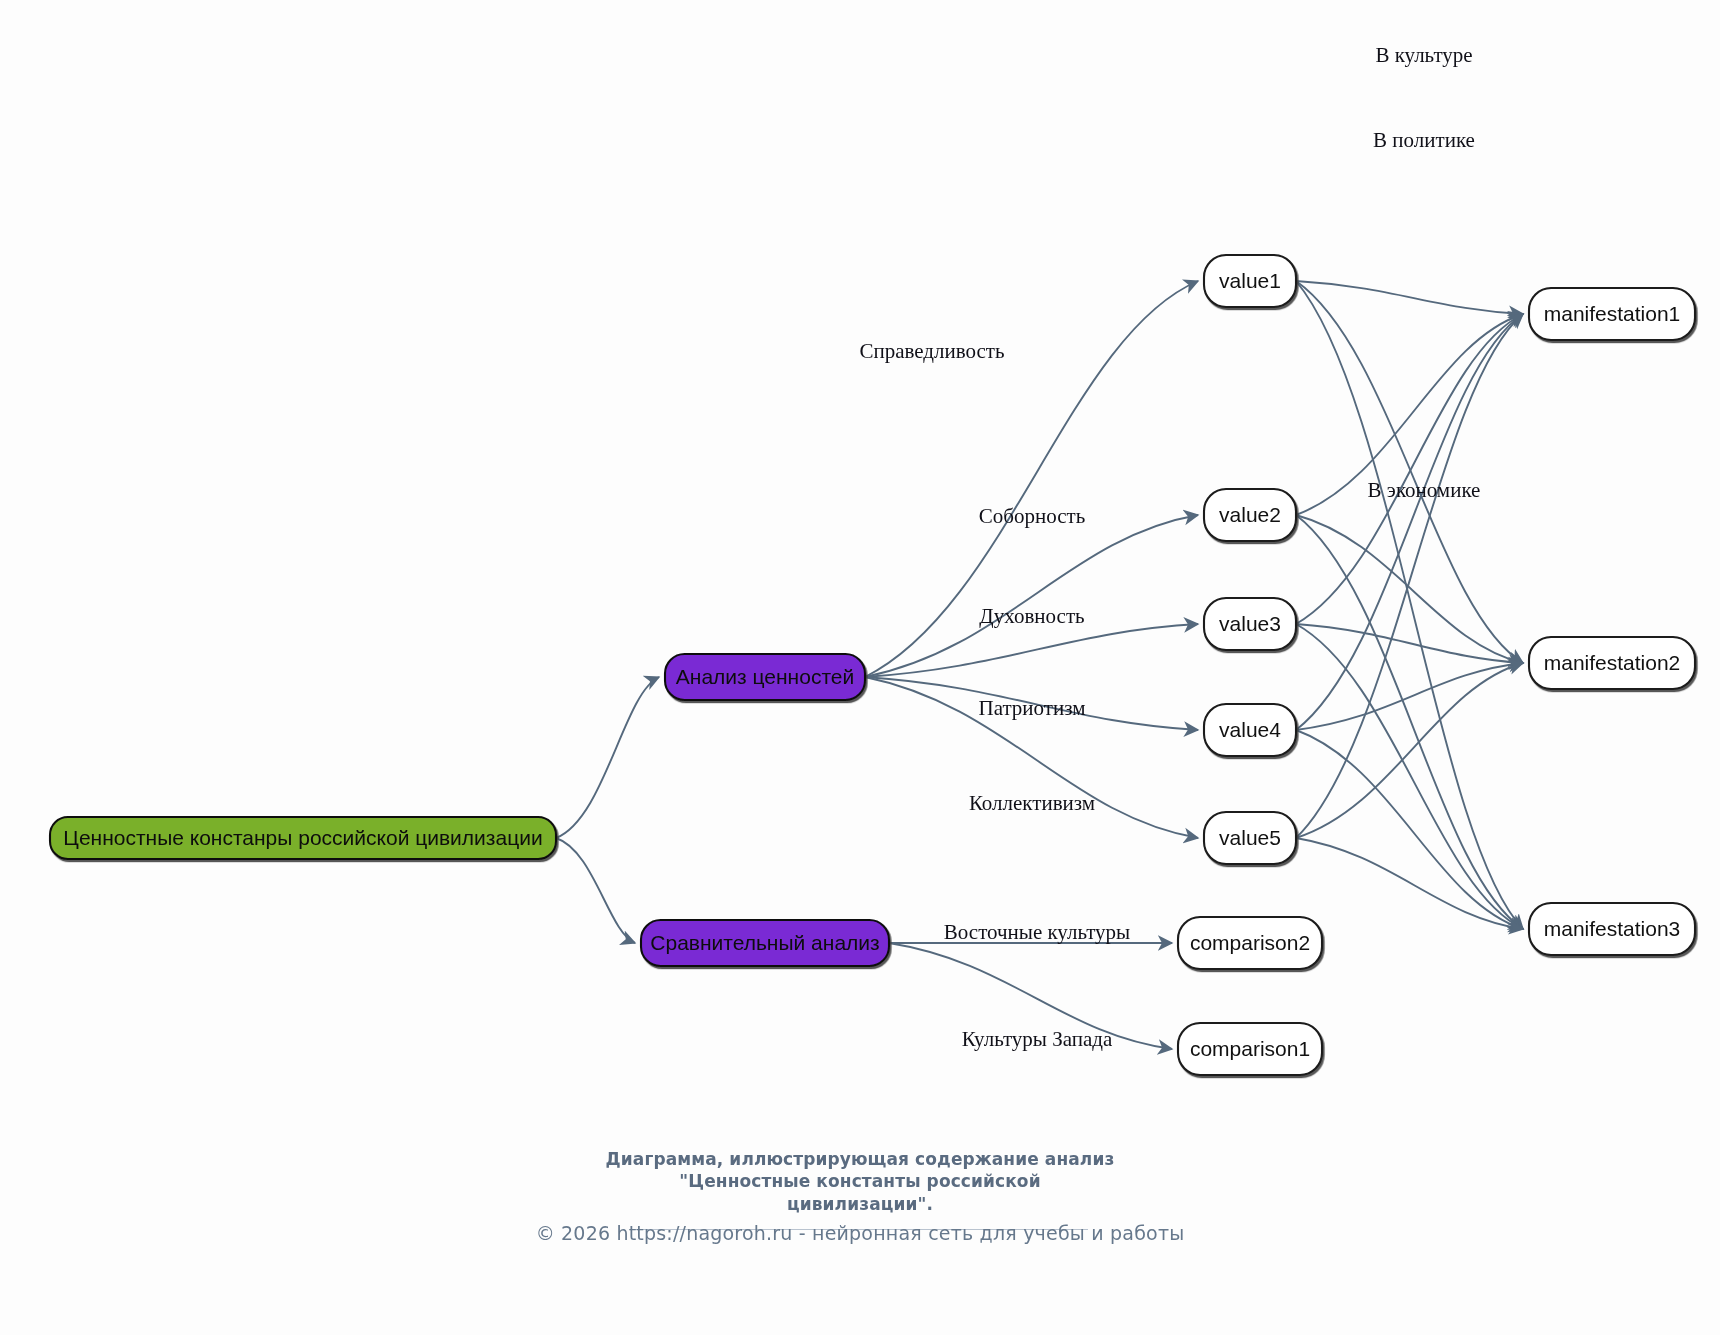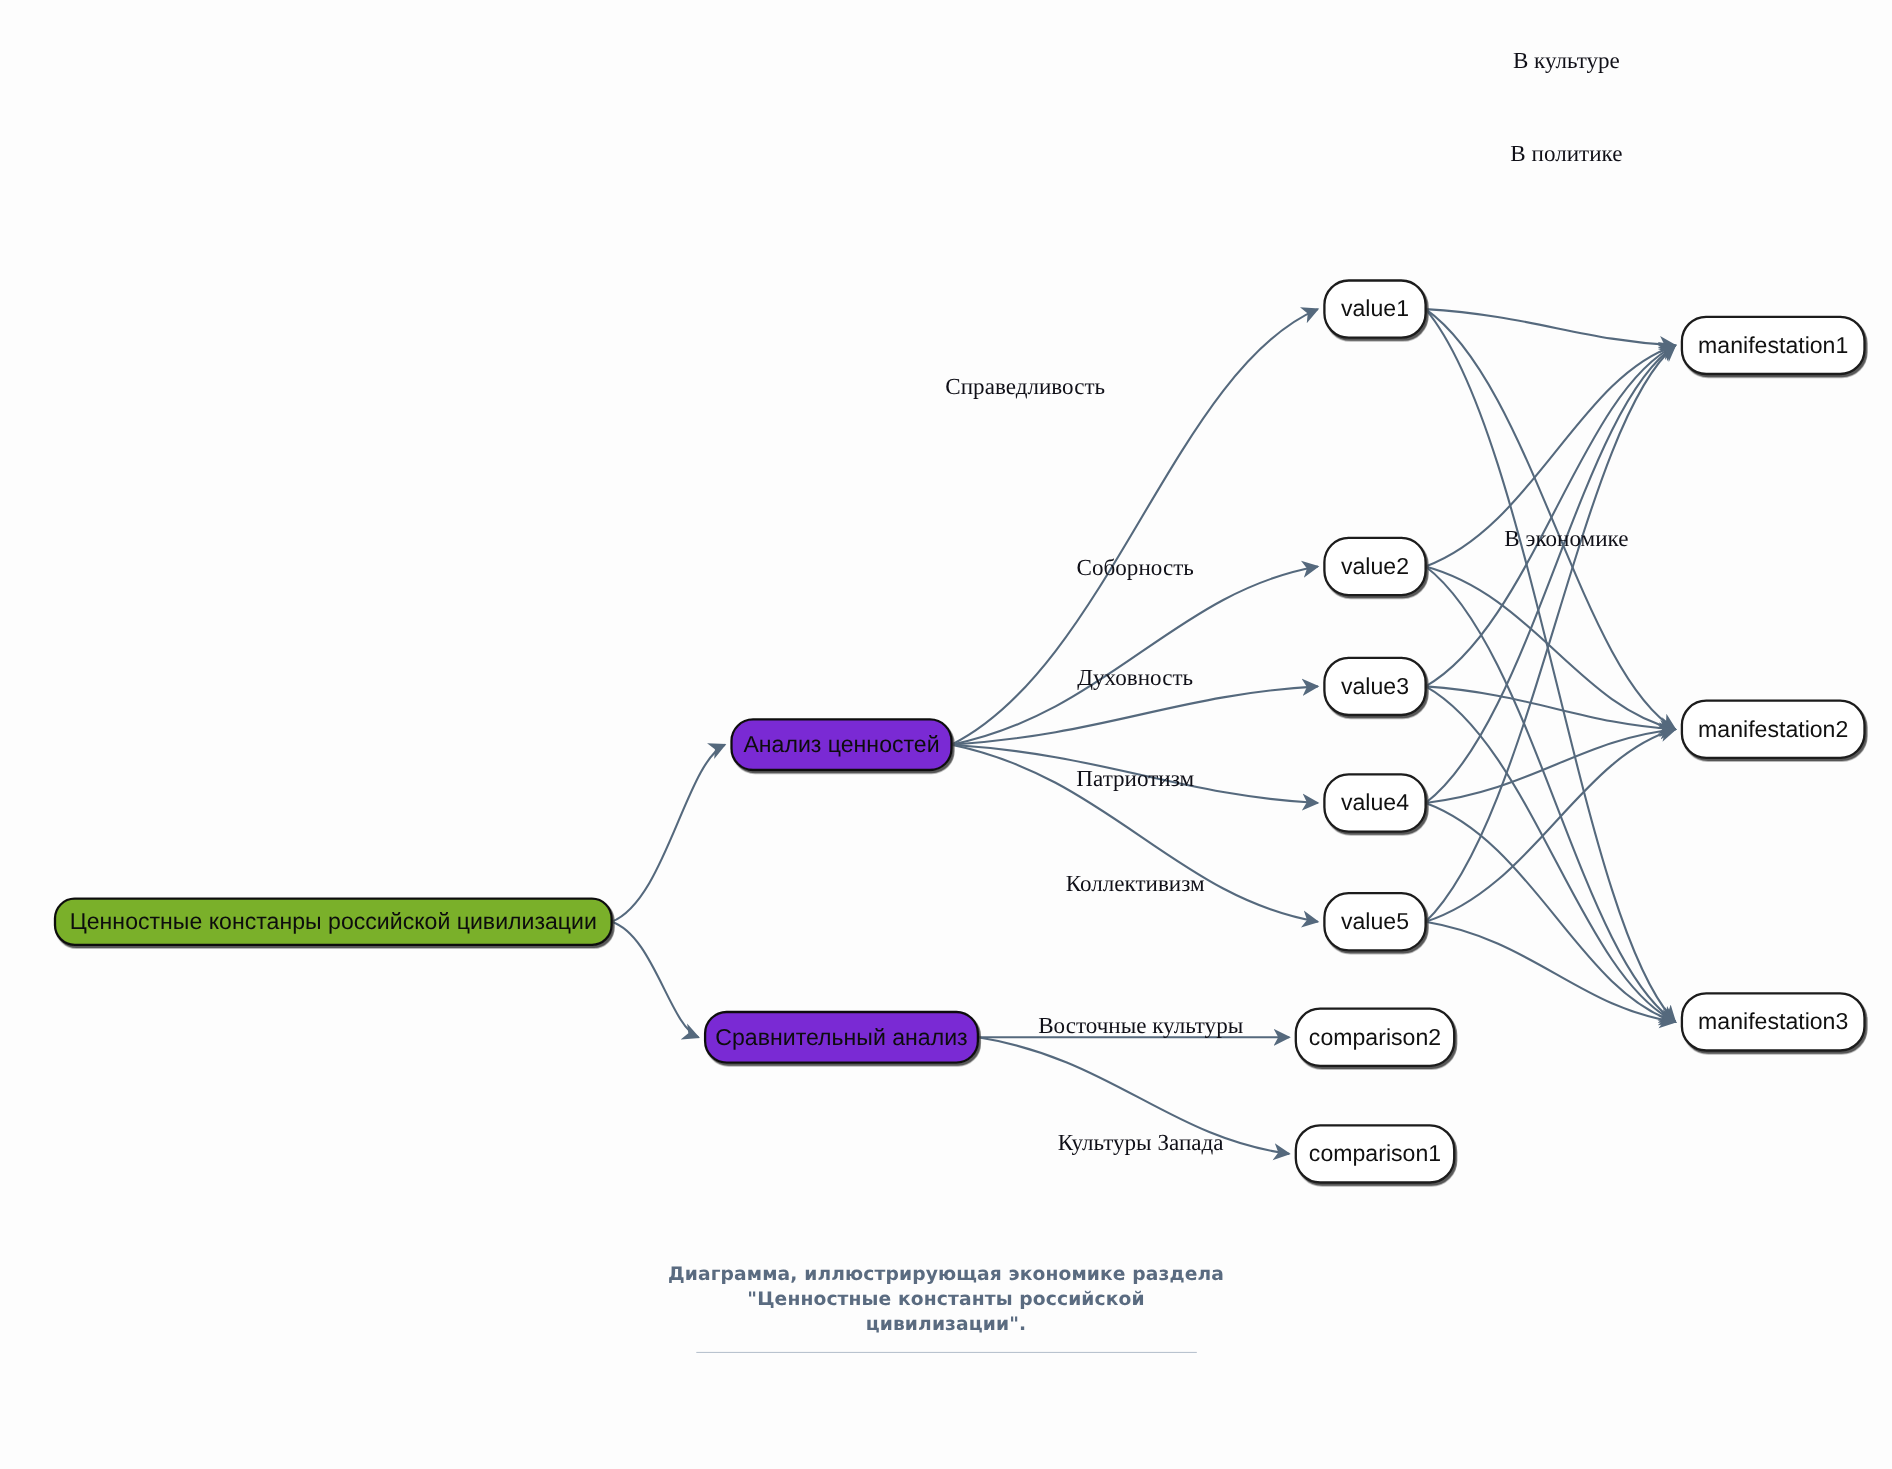--- a/index.html
+++ b/index.html
@@ -195,19 +195,22 @@
           <text class="node-label" x="1612" y="664">manifestation2</text>
         </g>
         <g>
           <rect x="1529" y="903" width="166" height="52" rx="22.127659574468083" ry="22.127659574468083" class="node-shape plain" filter="url(#nodeshadow)"></rect>
           <text class="node-label" x="1612" y="930">manifestation3</text>
         </g>
       </g>
   </svg>
 
   <div class="caption-block">
-    <div class="caption-line">Диаграмма, иллюстрирующая экономике раздела</div>
+    <div class="caption-line">Диаграмма, иллюстрирующая содержание анализ</div>
     <div class="caption-line">"Ценностные константы российской</div>
     <div class="caption-line">цивилизации".</div>
     <div class="caption-rule"></div>
   </div>
 
+  <div class="footer-block">
+    <span class="footer-text">© 2026 https://nagoroh.ru - нейронная сеть для учебы и работы</span>
+  </div>
 </div>
 
 </body></html>

